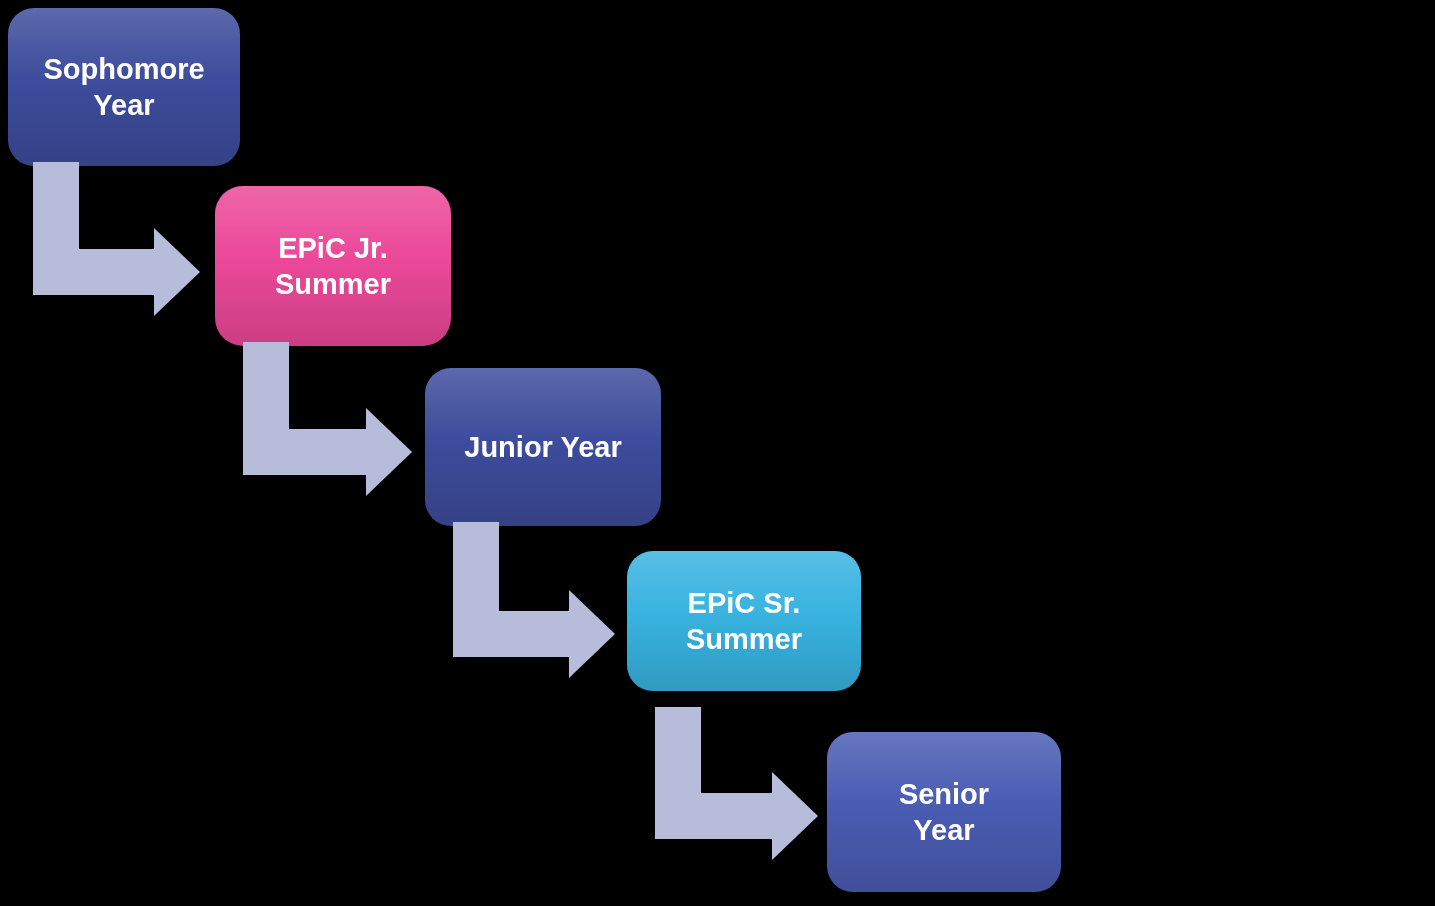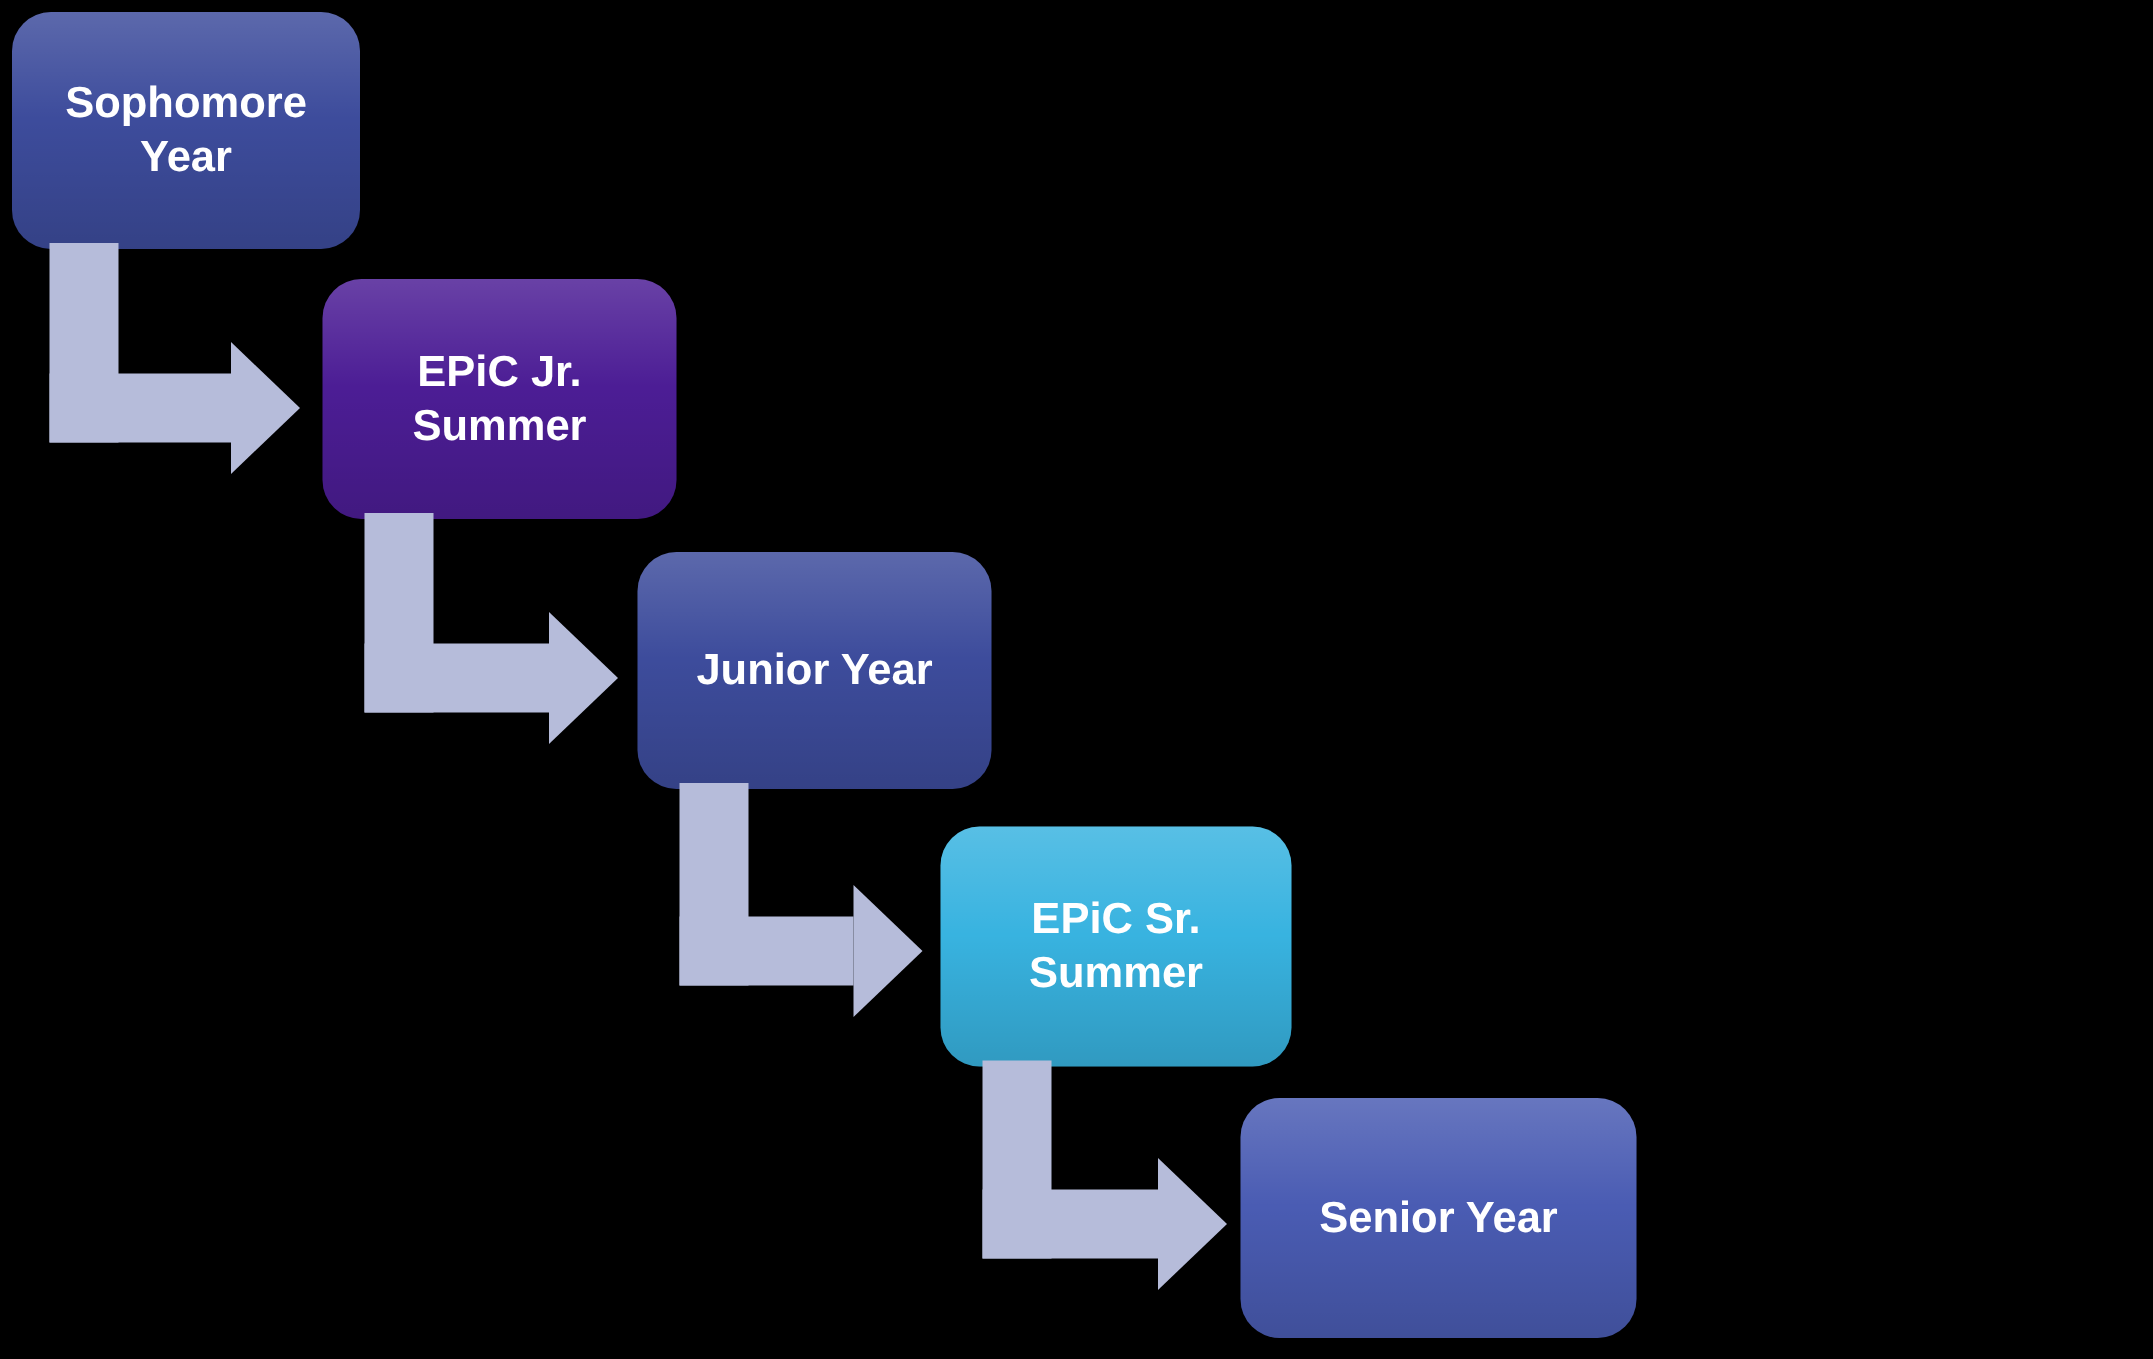--- a/index.html
+++ b/index.html
@@ -63,47 +63,47 @@
   <div class="step" style="left: 8px; top: 8px; width: 232px; height: 158px; background-color: rgb(61, 76, 156);">
     <span class="label">Sophomore Year</span>
   </div>
 
   <div>
     <div class="arrow-seg" style="left: 33px; top: 162px; width: 46px; height: 133px; background-color: rgb(182, 188, 218);"></div>
     <div class="arrow-seg" style="left: 33px; top: 249px; width: 121px; height: 46px; background-color: rgb(182, 188, 218);"></div>
     <div class="arrow-head" style="left: 154px; top: 228px; border-left-color: rgb(182, 188, 218);"></div>
   </div>
 
-  <div class="step" style="left: 215px; top: 186px; width: 236px; height: 160px; background-color: #4c1d95;">
+  <div class="step" style="left: 215px; top: 186px; width: 236px; height: 160px; background-color: #ec4899; border-radius: 28px;">
     <span class="label">EPiC Jr. Summer</span>
   </div>
 
   <div>
     <div class="arrow-seg" style="left: 243px; top: 342px; width: 46px; height: 133px; background-color: rgb(182, 188, 218);"></div>
     <div class="arrow-seg" style="left: 243px; top: 429px; width: 123px; height: 46px; background-color: rgb(182, 188, 218);"></div>
     <div class="arrow-head" style="left: 366px; top: 408px; border-left-color: rgb(182, 188, 218);"></div>
   </div>
 
   <div class="step" style="left: 425px; top: 368px; width: 236px; height: 158px; background-color: rgb(61, 76, 156); align-items: center;">
     <span class="label">Junior Year</span>
   </div>
 
   <div>
     <div class="arrow-seg" style="left: 453px; top: 522px; width: 46px; height: 135px; background-color: rgb(182, 188, 218);"></div>
     <div class="arrow-seg" style="left: 453px; top: 611px; width: 116px; height: 46px; background-color: rgb(182, 188, 218);"></div>
     <div class="arrow-head" style="left: 569px; top: 590px; border-left-color: rgb(182, 188, 218);"></div>
   </div>
 
-  <div class="step" style="left: 627px; top: 551px; width: 234px; height: 160px; background-color: rgb(56, 179, 224);">
+  <div class="step" style="left: 627px; top: 551px; width: 234px; height: 140px; background-color: rgb(56, 179, 224);">
     <span class="label">EPiC Sr. Summer</span>
   </div>
 
   <div>
     <div class="arrow-seg" style="left: 655px; top: 707px; width: 46px; height: 132px; background-color: rgb(182, 188, 218);"></div>
     <div class="arrow-seg" style="left: 655px; top: 793px; width: 117px; height: 46px; background-color: rgb(182, 188, 218);"></div>
     <div class="arrow-head" style="left: 772px; top: 772px; border-left-color: rgb(182, 188, 218);"></div>
   </div>
 
-  <div class="step" style="left: 827px; top: 732px; width: 264px; height: 160px; background-color: rgb(74, 92, 179);">
+  <div class="step" style="left: 827px; top: 732px; width: 234px; height: 160px; background-color: rgb(74, 92, 179);">
     <span class="label">Senior Year</span>
   </div>
 
 </div>
 
 </body></html>

